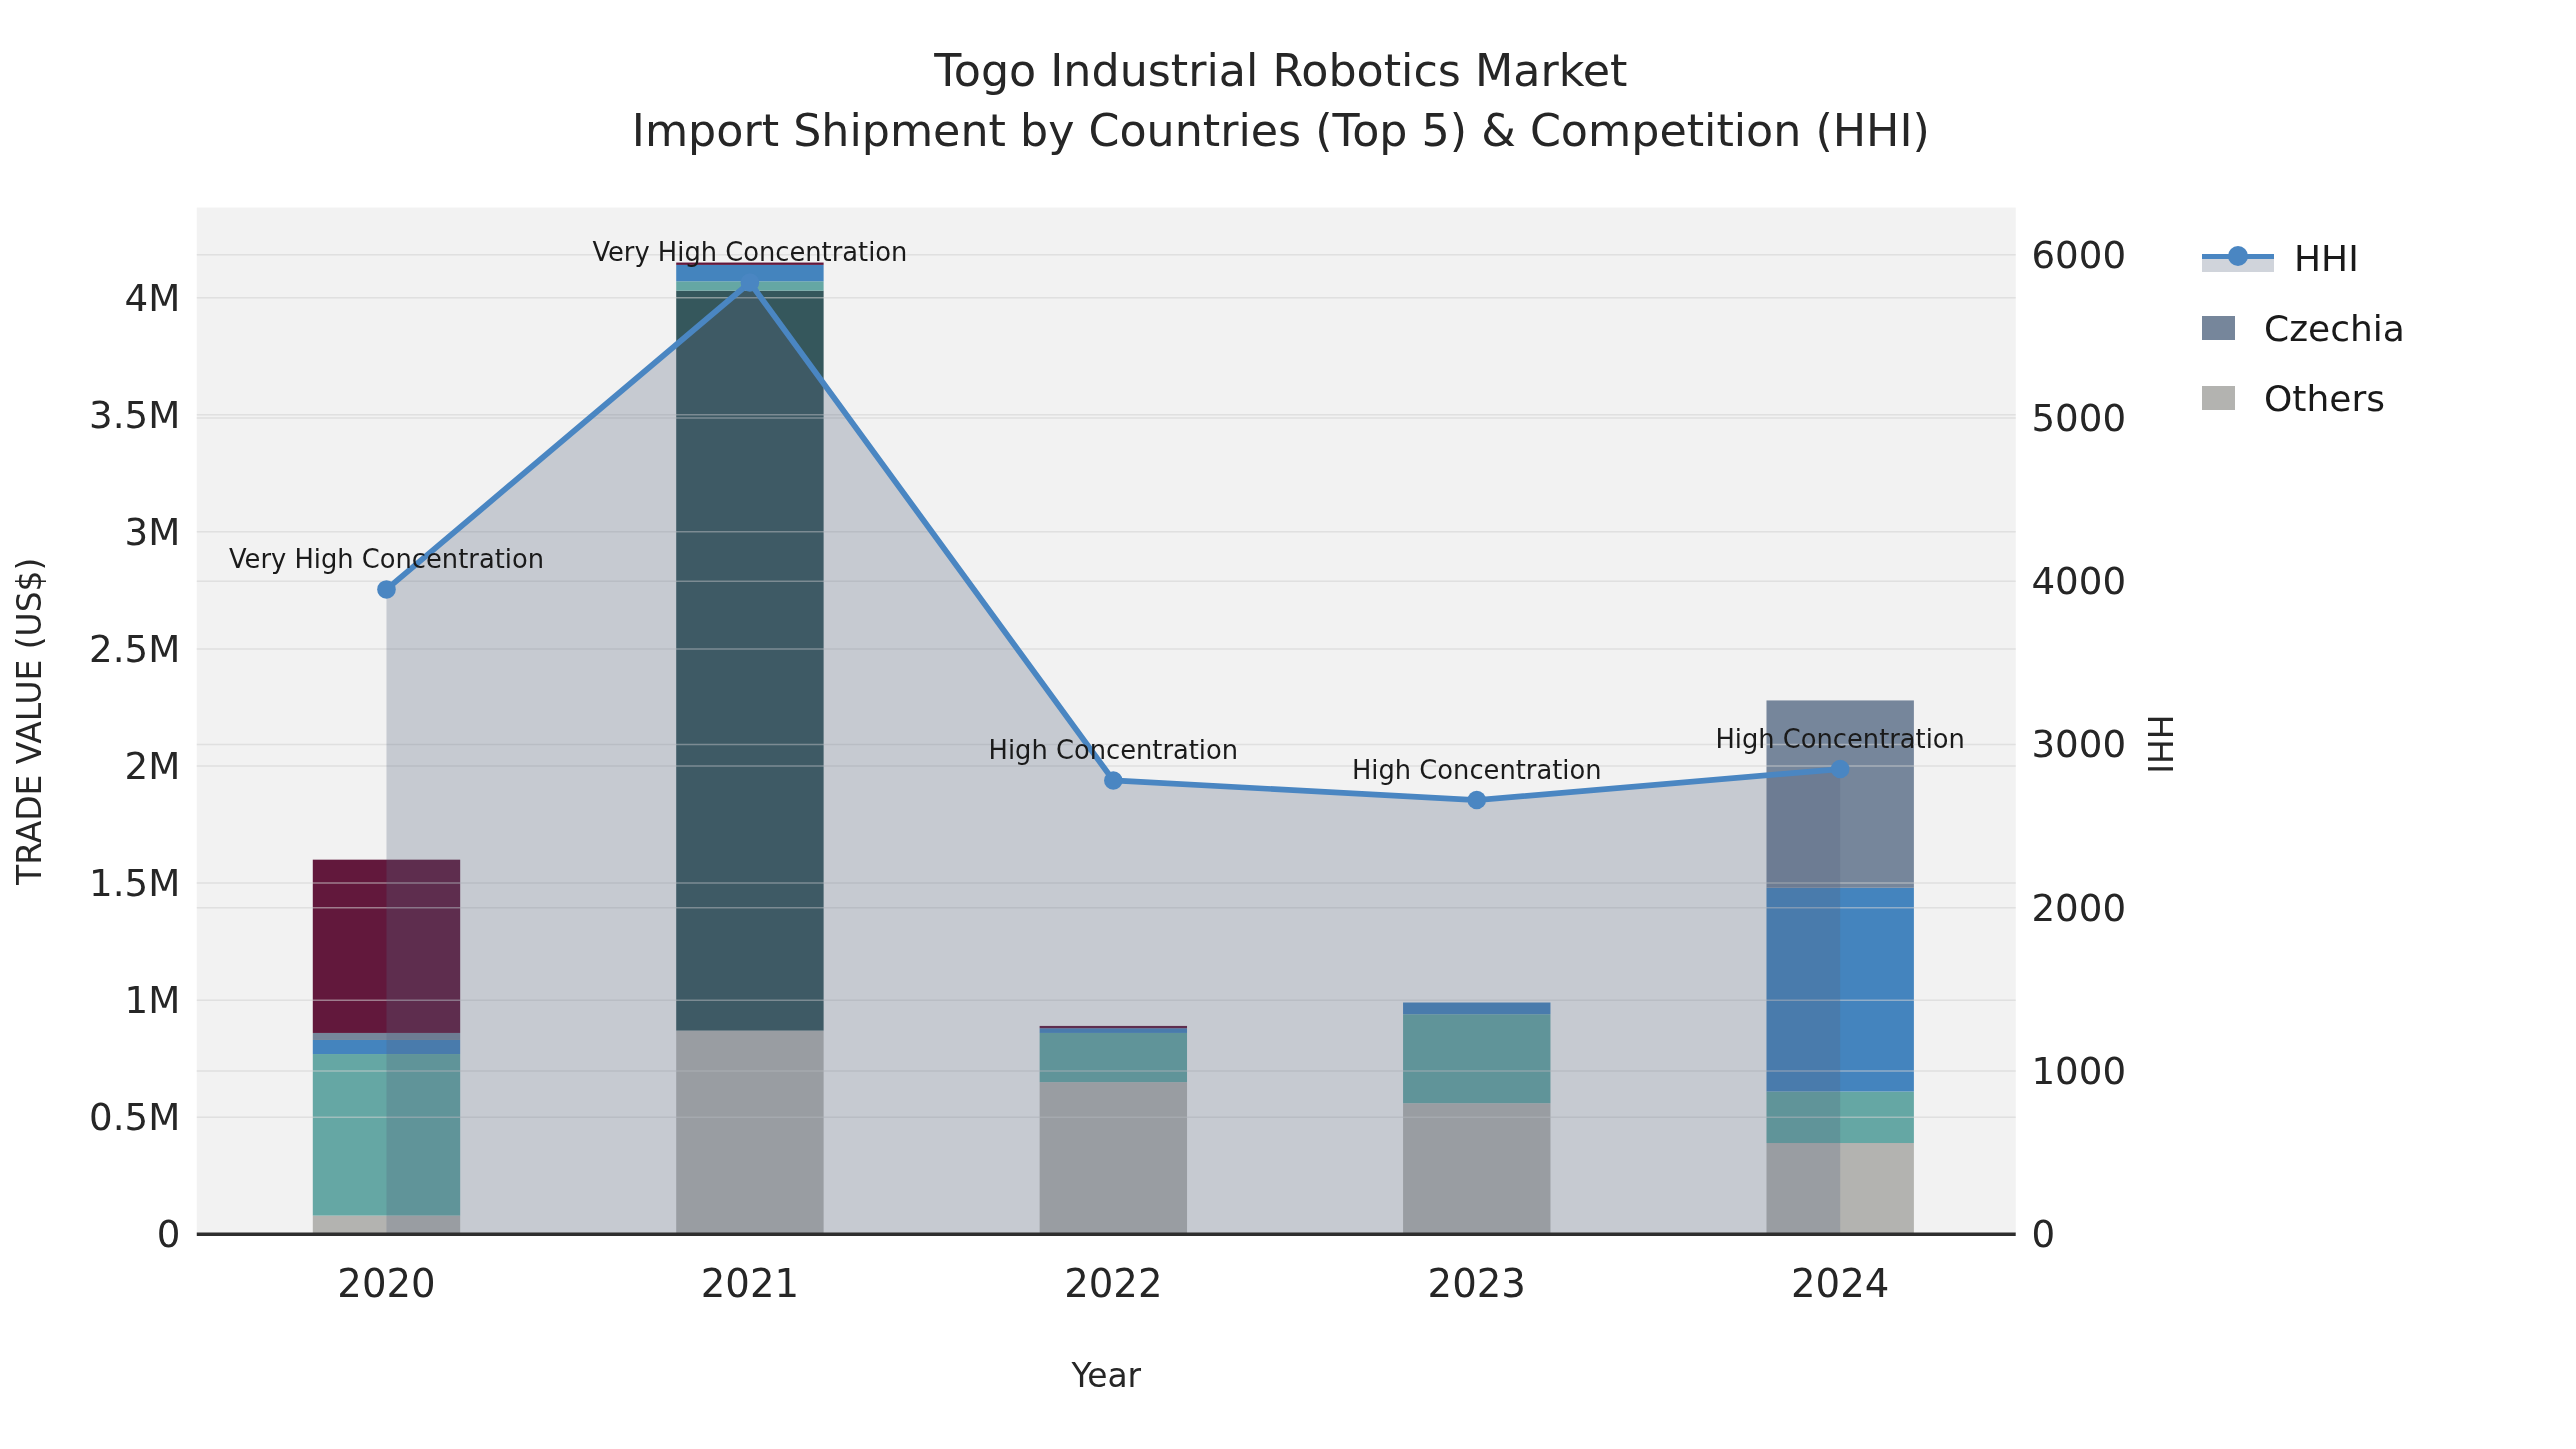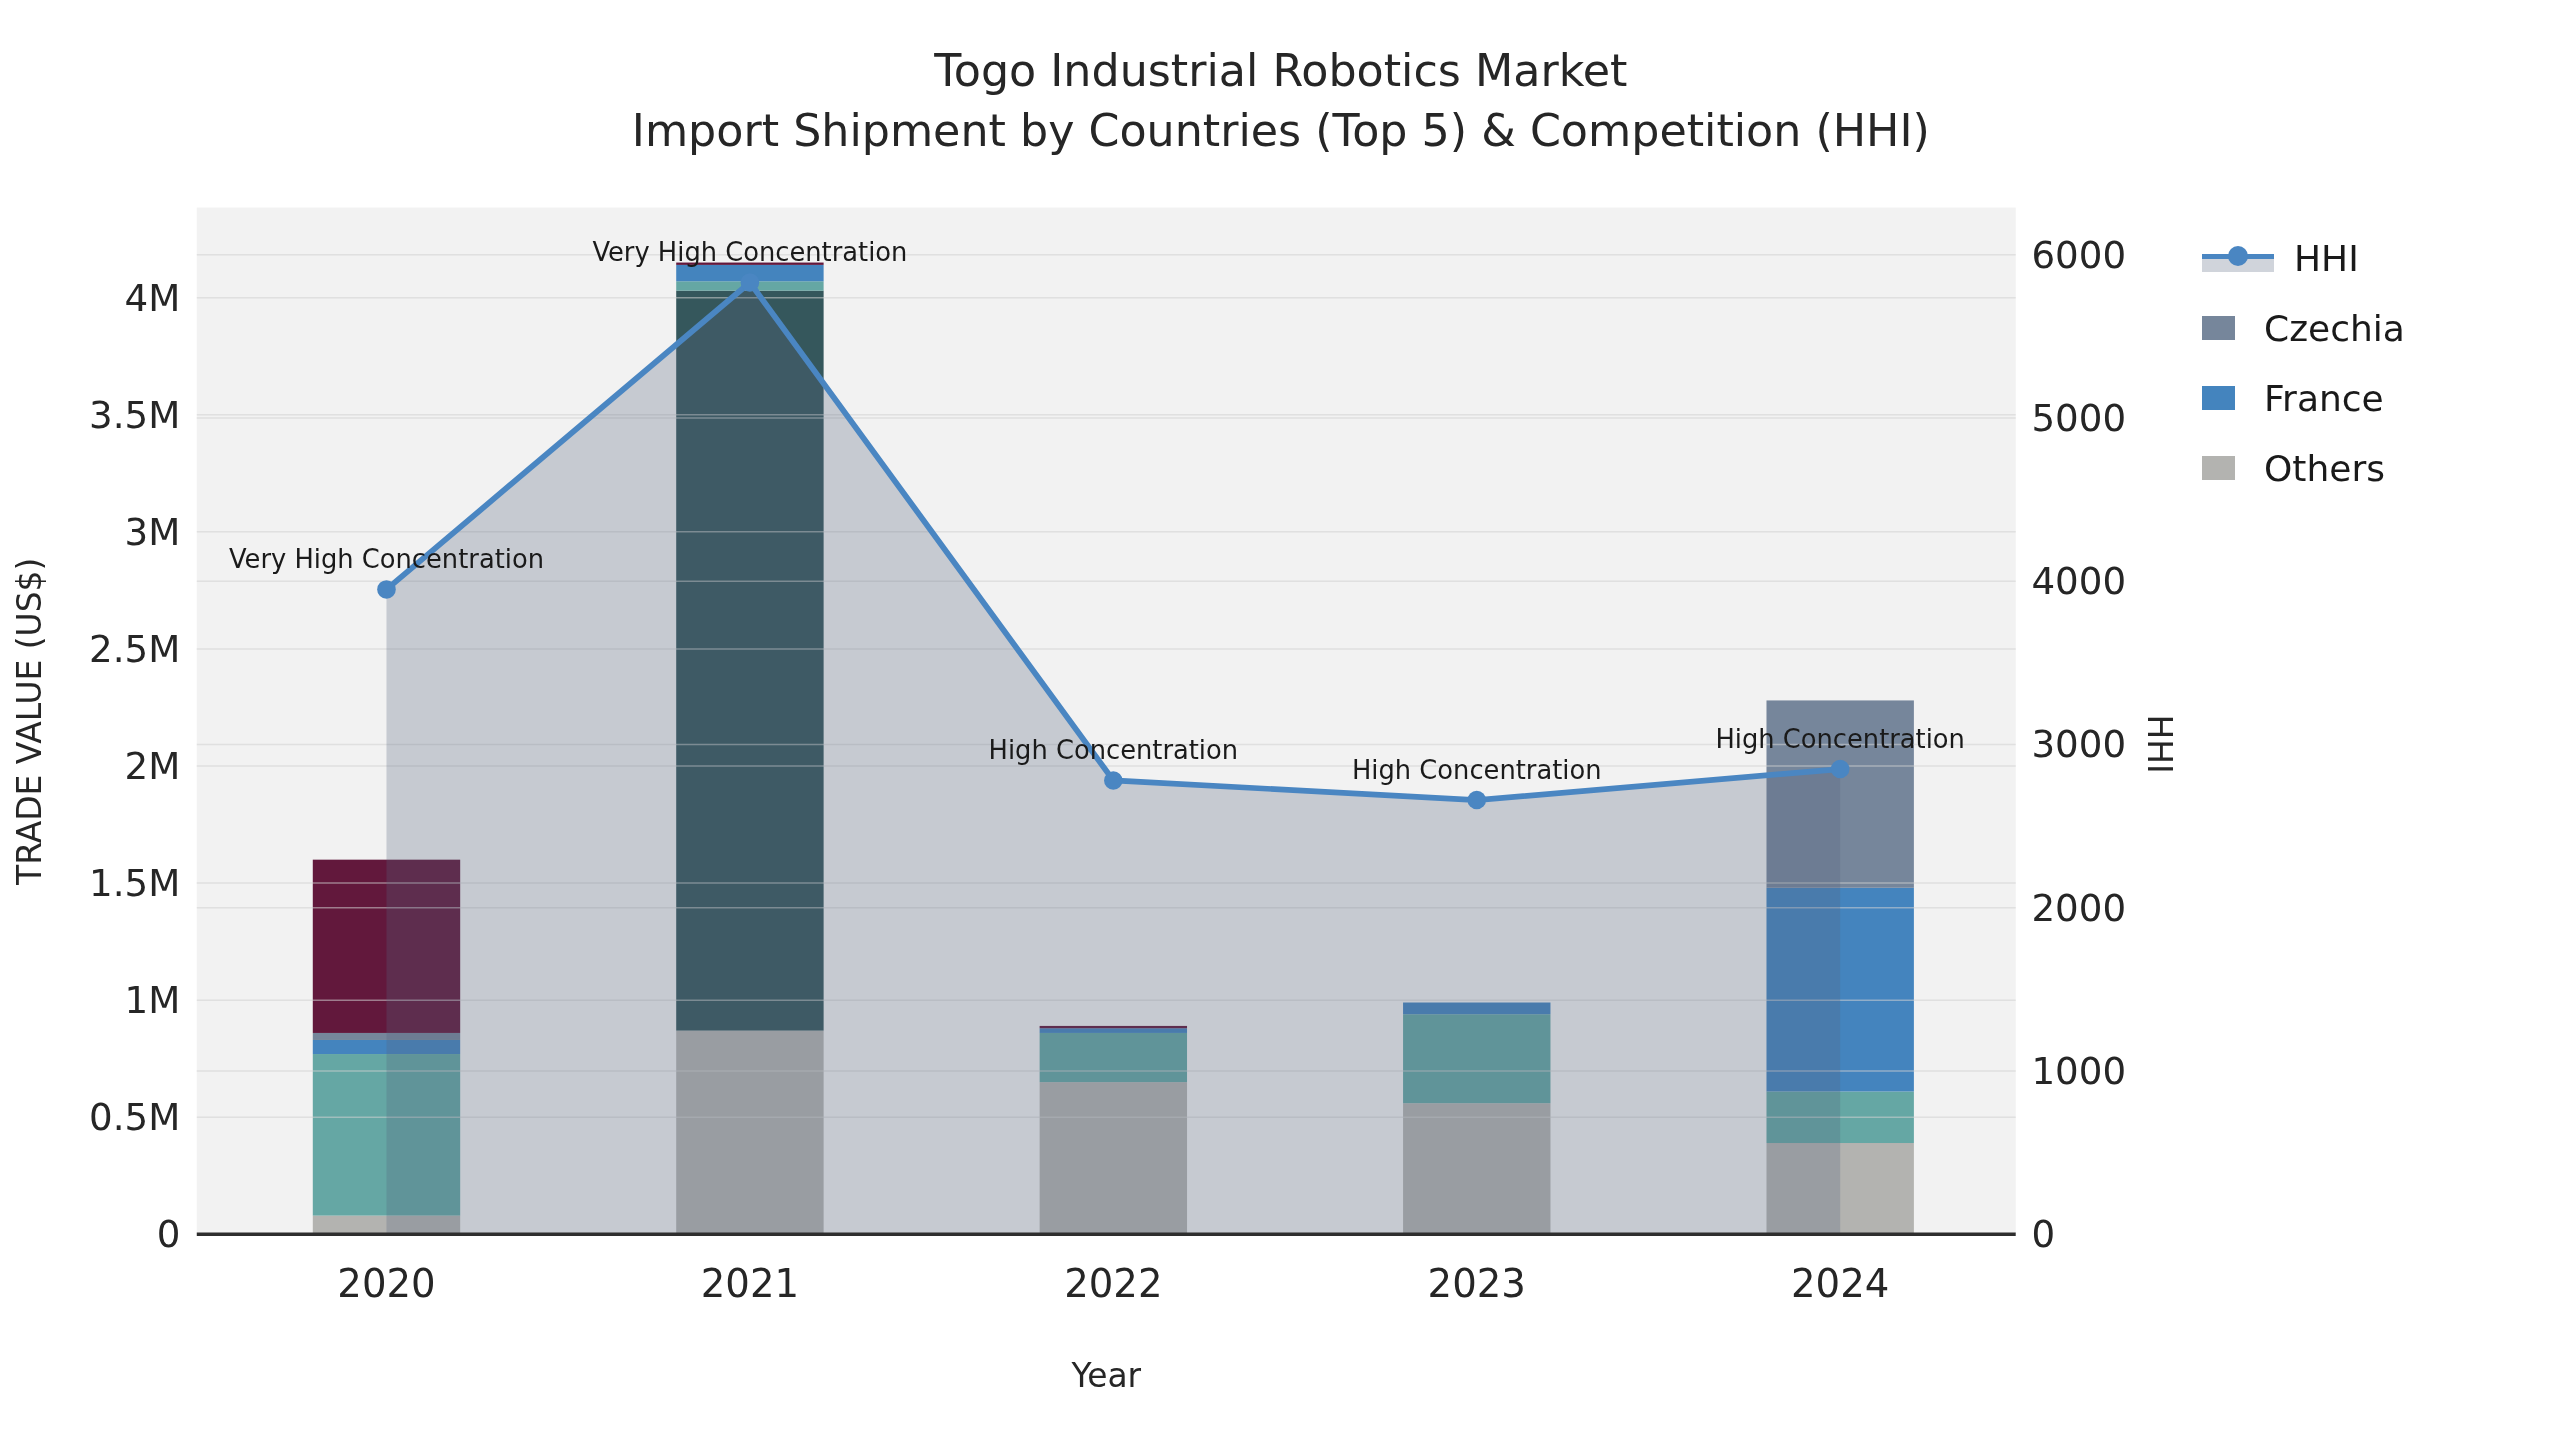--- a/index.html
+++ b/index.html
@@ -127,22 +127,18 @@
           <div class="hhi-line"></div>
           <div class="hhi-dot"></div>
         </div>
         <span class="legend-label">HHI</span>
       </div>
       <div class="legend-item">
         <div class="legend-swatch" style="background: rgb(118, 134, 155);"></div>
         <span class="legend-label">Czechia</span>
       </div>
       <div class="legend-item">
-        <div class="legend-swatch" style="background: rgb(68, 132, 190);"></div>
-        <span class="legend-label">France</span>
-      </div>
-      <div class="legend-item">
         <div class="legend-swatch" style="background: rgb(179, 179, 176);"></div>
         <span class="legend-label">Others</span>
       </div>
     </div>
 </div>
 
 
 </body></html>

